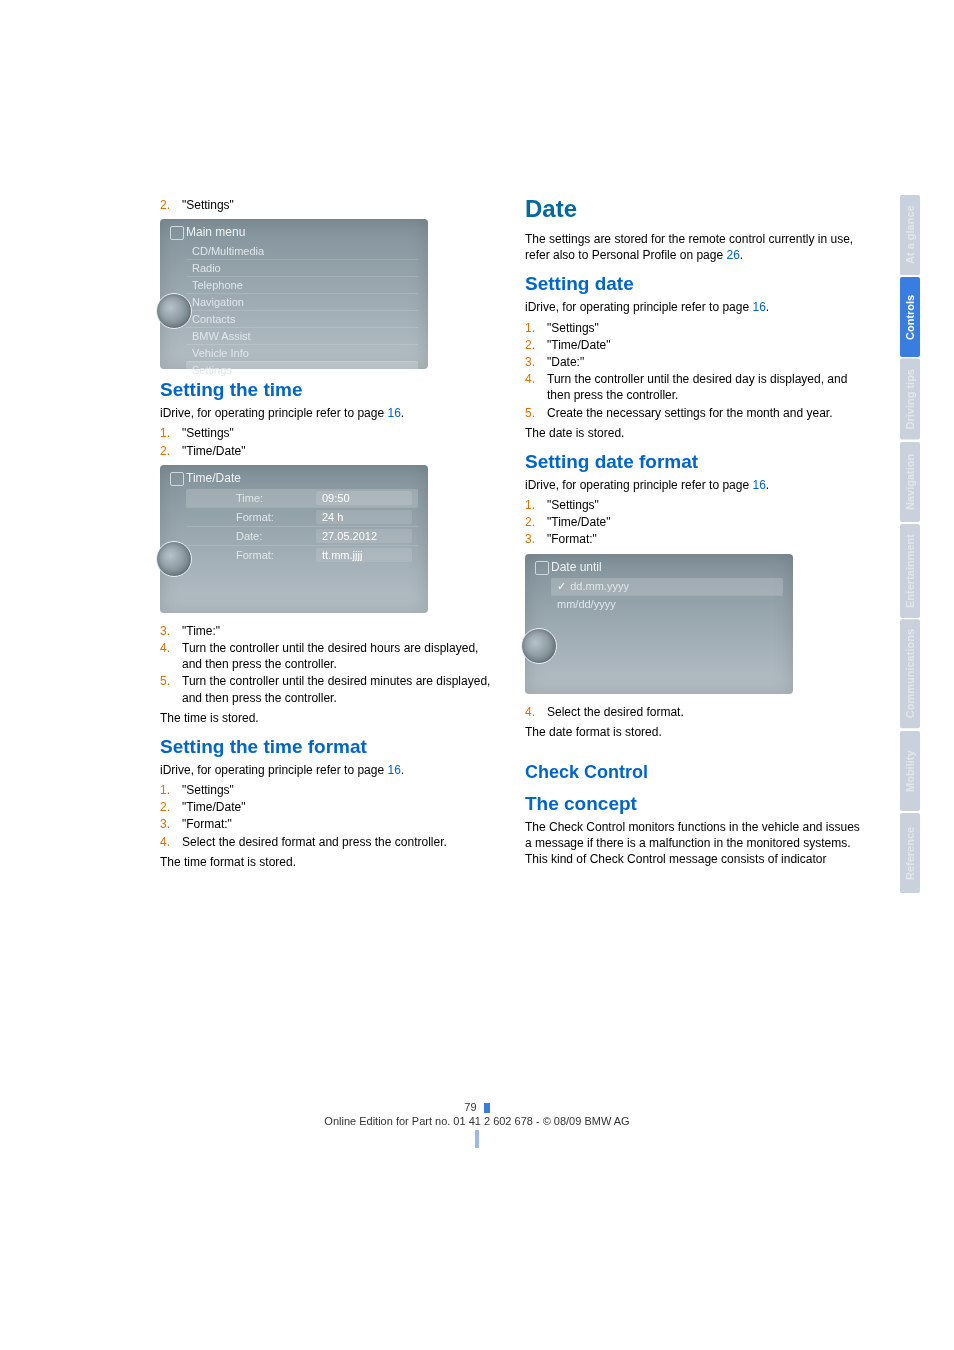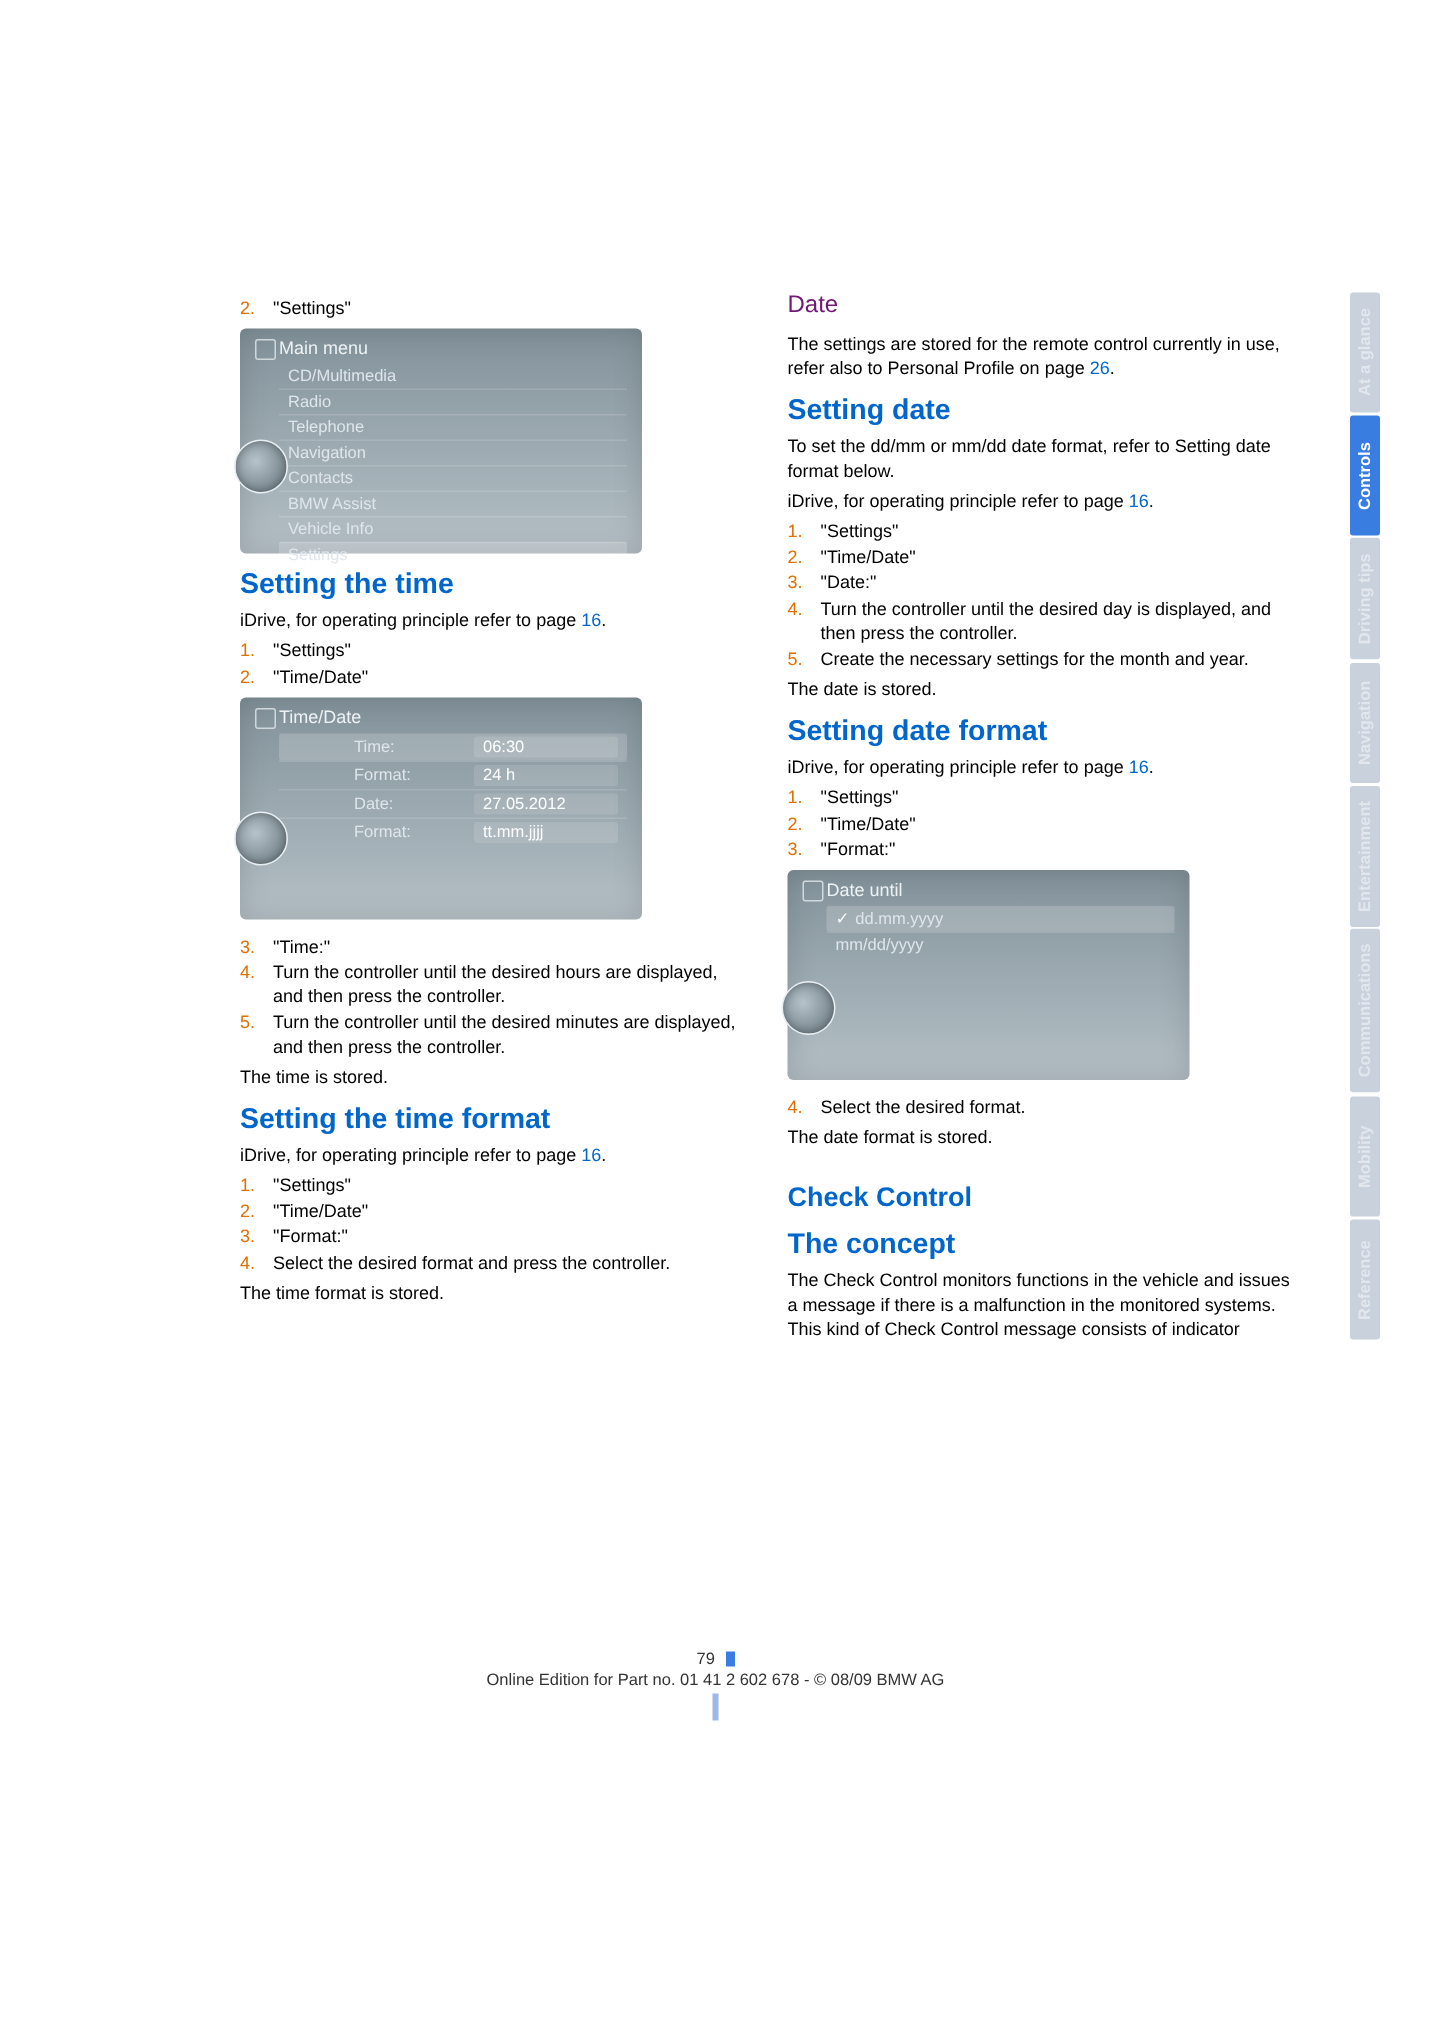--- a/index.html
+++ b/index.html
@@ -29,21 +29,21 @@
     flex: 1;
     min-width: 0;
   }
   .col p { margin: 0 0 4px 0; line-height: 1.35; }
   .ol-reset { list-style: none; padding: 0; margin: 2px 0 4px 0; }
   .ol-reset li { display: flex; margin: 1px 0; line-height: 1.35; }
   .li-num { color: #0066cc; width: 22px; flex-shrink: 0; }
   .li-num.orange { color: #e07000; }
   .li-body { flex: 1; }
   .h-blue-sub { color: #0066cc; font-weight: bold; font-size: 19px; margin: 10px 0 4px 0; }
-  .h-blue-main { color: #701a75; font-weight: normal; font-size: 16px; margin: 0 0 8px 0; }
+  .h-blue-main { color: #0369a1; font-weight: bold; font-size: 24px; margin: 0 0 8px 0; }
   .h-blue-big { color: #0066cc; font-weight: bold; font-size: 18px; margin: 22px 0 10px 0; }
   .pg-link { color: #0066cc; }
   .screenshot {
     background: linear-gradient(to bottom, #82929a 0%, #b5c0c6 100%);
     width: 268px;
     border-radius: 4px;
     margin: 6px 0 10px 0;
     padding: 4px 4px 8px 4px;
     box-sizing: border-box;
     position: relative;
@@ -179,21 +179,21 @@
             <span class="li-num orange">2.</span>
             <span class="li-body">"Time/Date"</span>
           </li>
         </ul>
 
       <div class="screenshot" style="height:148px;">
         <div class="ss-title">Time/Date</div>
         <div class="ss-list" id="ss2-list">
             <div class="ss-row first hl">
               <span class="lbl">Time:</span>
-              <span class="val">06:30</span>
+              <span class="val">09:50</span>
             </div>
             <div class="ss-row">
               <span class="lbl">Format:</span>
               <span class="val">24 h</span>
             </div>
             <div class="ss-row">
               <span class="lbl">Date:</span>
               <span class="val">27.05.2012</span>
             </div>
             <div class="ss-row">
@@ -245,21 +245,20 @@
       <p>The time format is stored.</p>
     </div>
 
     <div class="col">
       <div class="h-blue-main">Date</div>
       <p>
         <span>The settings are stored for the remote control currently in use, refer also to Personal Profile on page </span><span class="pg-link">26</span><span>.</span>
       </p>
 
       <div class="h-blue-sub">Setting date</div>
-      <p>To set the dd/mm or mm/dd date format, refer to Setting date format below.</p>
       <p>
         <span>iDrive, for operating principle refer to page </span><span class="pg-link">16</span><span>.</span>
       </p>
       <ul class="ol-reset" id="r-sdlist">
           <li>
             <span class="li-num orange">1.</span>
             <span class="li-body">"Settings"</span>
           </li>
           <li>
             <span class="li-num orange">2.</span>

